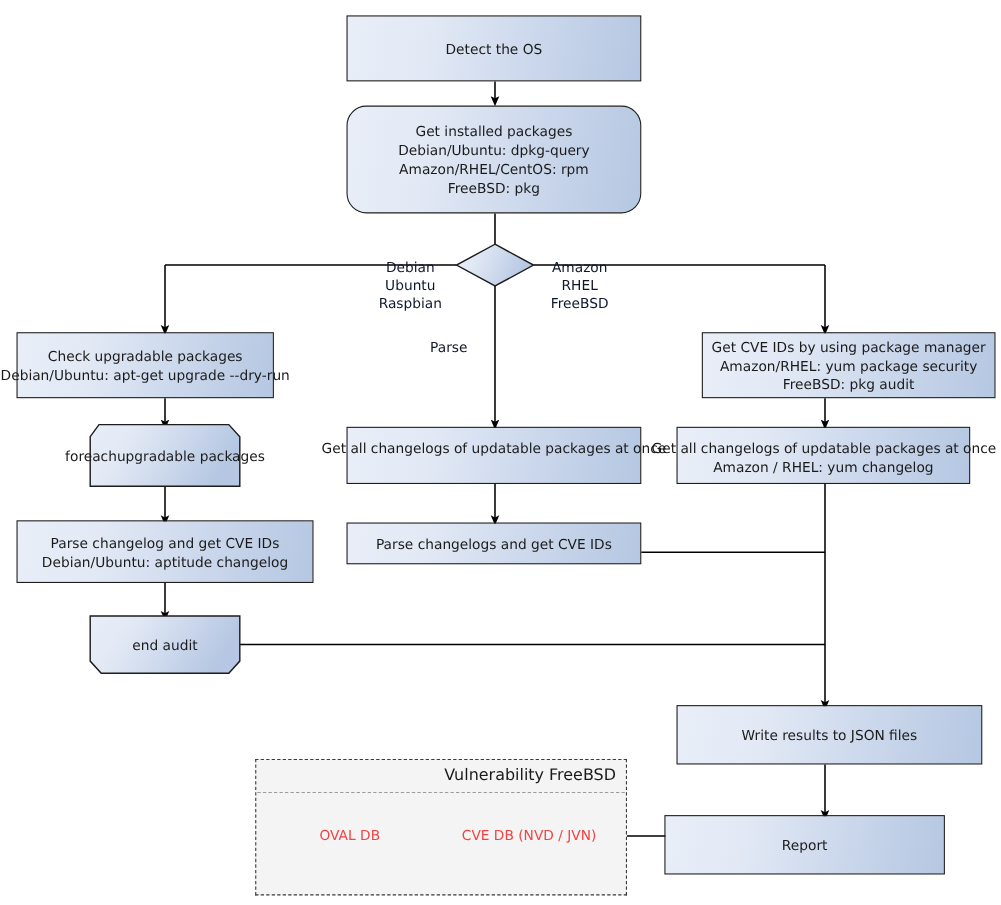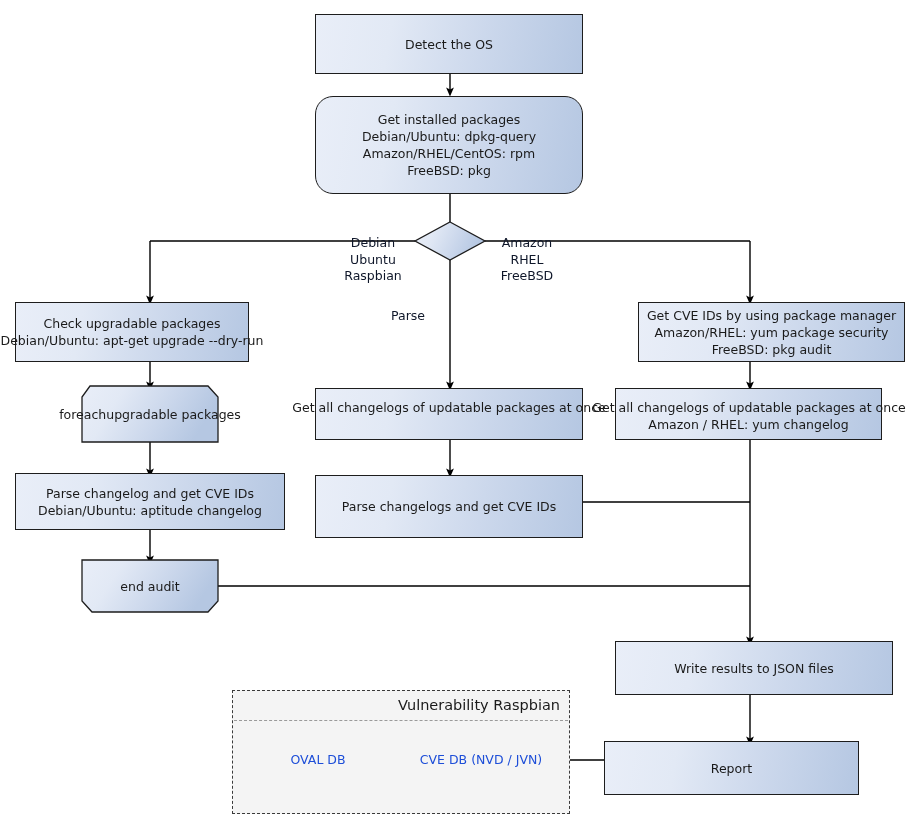--- a/index.html
+++ b/index.html
@@ -67,21 +67,21 @@
     text-align: right;
     white-space: nowrap;
   }
   .vd-sep {
     position: absolute;
     border-top: 1.2px dashed #9a9a9a;
   }
   .cyl-label {
     position: absolute;
     font-size: 12.5px;
-    color: #1d4ed8;
+    color: #ef4444;
     text-align: center;
     white-space: nowrap;
     pointer-events: none;
   }
   .txt-overflow {
     position: absolute;
     font-size: 12.5px;
     line-height: 1.36;
     color: #1a1a1a;
     text-align: center;
@@ -201,21 +201,21 @@
     <span>Debian/Ubuntu: aptitude changelog</span>
   </div>
 
   <div class="node" style="left:82px; top:560px; width:136px; height:52px; background:transparent; border:0;">
     <span>end audit</span>
   </div>
 
   <div class="node procbox" style="left:315px; top:388px; width:268px; height:52px;"></div>
   <div class="txt-overflow" style="left:249px; top:399px; width:400px;">Get all changelogs of updatable packages at once</div>
 
-  <div class="node procbox" style="left:315px; top:475px; width:268px; height:63px;">
+  <div class="node procbox" style="left:315px; top:475px; width:268px; height:38px;">
     <span>Parse changelogs and get CVE IDs</span>
   </div>
 
   <div class="node procbox" style="left:615px; top:302px; width:267px; height:60px; flex-direction:column;margin-left:23px;">
     <span>Get CVE IDs by using package manager</span>
     <span>Amazon/RHEL: yum package security</span>
     <span>FreeBSD: pkg audit</span>
   </div>
 
   <div class="node procbox" style="left:615px; top:388px; width:267px; height:52px;"></div>
@@ -225,18 +225,18 @@
   <div class="node procbox" style="left:615px; top:641px; width:278px; height:54px;">
     <span>Write results to JSON files</span>
   </div>
 
   <div class="node procbox" style="left:604px; top:741px; width:255px; height:54px;">
     <span>Report</span>
   </div>
 
   <div class="vd-panel" style="left:232px; top:690px; width:338px; height:124px;"></div>
   <div class="vd-sep" style="left:234px; top:720px; width:334px;"></div>
-  <div class="vd-title" style="left:244px; top:697px; width:316px;">Vulnerability Raspbian</div>
+  <div class="vd-title" style="left:244px; top:697px; width:316px;">Vulnerability FreeBSD</div>
 
   <div class="cyl-label" style="left:250px; top:752px; width:136px;">OVAL DB</div>
   <div class="cyl-label" style="left:413px; top:752px; width:136px;">CVE DB (NVD / JVN)</div>
 
 </div>
 
 </body></html>

